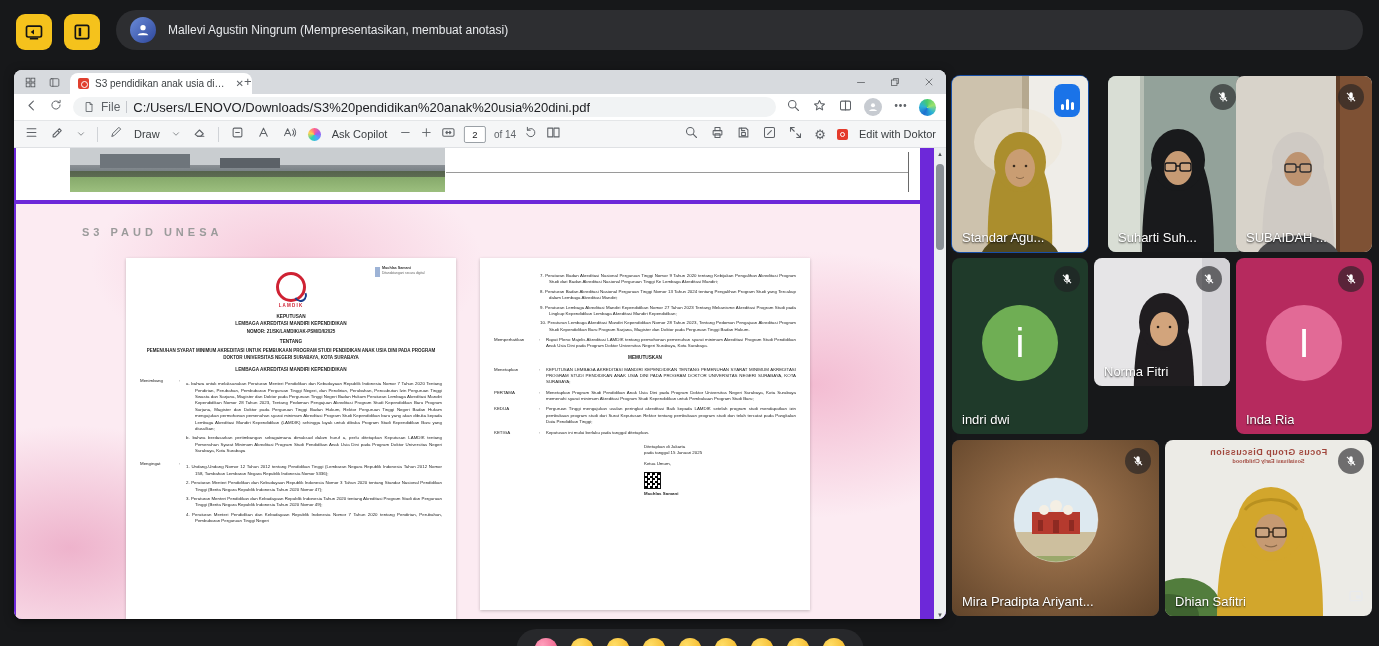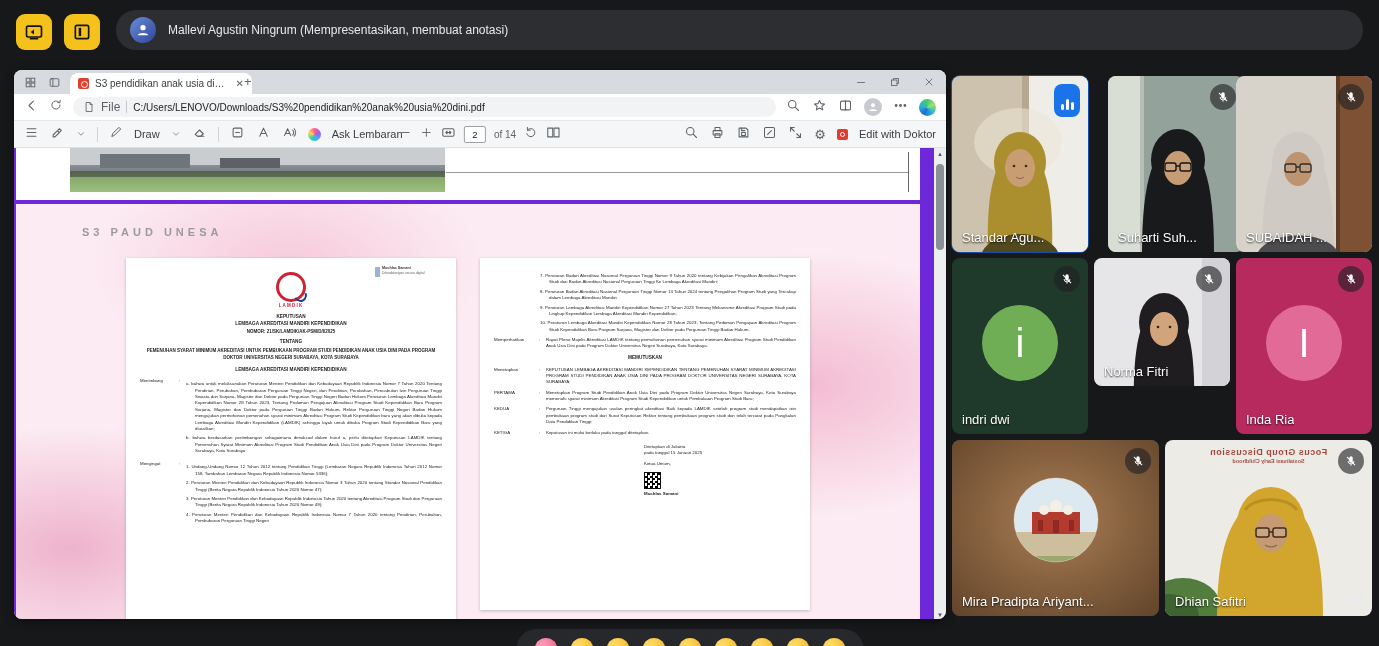--- a/index.html
+++ b/index.html
@@ -20,21 +20,21 @@
   .fav{width:11px;height:11px;border-radius:2px;background:#e0402f;position:relative;flex:0 0 auto;}
   .fav::after{content:"";position:absolute;left:3px;top:3px;width:5px;height:5px;border:1.2px solid #fff;border-radius:50%;}
   .tabtitle{font-size:10px;color:#3c4043;white-space:nowrap;overflow:hidden;text-overflow:ellipsis;flex:1;}
   .tabclose{font-size:10px;color:#5f6368;line-height:1;cursor:pointer;}
   .newtab{position:absolute;left:230px;top:5px;font-size:13px;color:#5f6368;cursor:pointer;line-height:1;}
   .winctl{position:absolute;top:0;height:24px;width:34px;display:flex;align-items:center;justify-content:center;cursor:pointer;}
   .navbar{position:relative;height:26px;background:#fff;border-bottom:1px solid #e4e6e8;display:flex;align-items:center;gap:10px;padding:0 10px;}
   .addr{flex:1;max-width:700px;height:20px;background:#f1f3f4;border-radius:10px;display:flex;align-items:center;gap:6px;padding:0 10px;overflow:hidden;}
   .addr .scheme{font-size:12px;color:#5f6368;}
   .addr .div{width:1px;height:12px;background:#c4c7cc;}
-  .addr .url{font-size:10px;color:#202124;white-space:nowrap;overflow:hidden;text-overflow:ellipsis;}
+  .addr .url{font-size:13px;color:#202124;white-space:nowrap;overflow:hidden;text-overflow:ellipsis;}
   .nav-right{margin-left:auto;display:flex;align-items:center;gap:11px;}
   .avatar18{width:18px;height:18px;border-radius:50%;background:#c7cbd1;display:flex;align-items:center;justify-content:center;}
   .edgelogo{width:17px;height:17px;border-radius:50%;background:conic-gradient(from 210deg,#1e6fd0,#2bb3d6,#46c96e,#9be26b,#2bb3d6,#1e6fd0);}
 
   .pdfbar{position:relative;height:26px;background:#f5f6f7;border-bottom:1px solid #dfe1e4;display:flex;align-items:center;padding:0 10px;}
   .pb-left,.pb-right{display:flex;align-items:center;gap:11px;}
   .pb-right{margin-left:auto;}
   .pb-center{position:absolute;left:50%;transform:translateX(-50%);display:flex;align-items:center;gap:8px;}
   .sep{width:1px;height:15px;background:#d0d3d7;}
   .tlabel{font-size:11px;color:#3c4043;}
@@ -252,21 +252,21 @@
               <path d="M9 12h6"></path>
             </svg></span>
         <span><svg class="ic" width="15" height="15" viewBox="0 0 24 24">
               <path d="M6 18L12 5l6 13M8.5 13.5h7"></path>
             </svg></span>
         <span><svg class="ic" width="15" height="15" viewBox="0 0 24 24">
               <path d="M4 17L9 6l5 11M6 13.5h6"></path>
               <path d="M17 8a6 6 0 0 1 0 8M19.5 6a9 9 0 0 1 0 12"></path>
             </svg></span>
         <span class="copilot-ic"></span>
-        <span class="tlabel">Ask Lembaran</span>
+        <span class="tlabel">Ask Copilot</span>
       </div>
       <div class="pb-center">
         <span><svg class="ic" width="13" height="13" viewBox="0 0 24 24">
               <path d="M5 12h14"></path>
             </svg></span>
         <span><svg class="ic" width="13" height="13" viewBox="0 0 24 24">
               <path d="M5 12h14M12 5v14"></path>
             </svg></span>
         <span><svg class="ic" width="15" height="15" viewBox="0 0 24 24">
               <rect x="3" y="6" width="18" height="12" rx="2"></rect>

